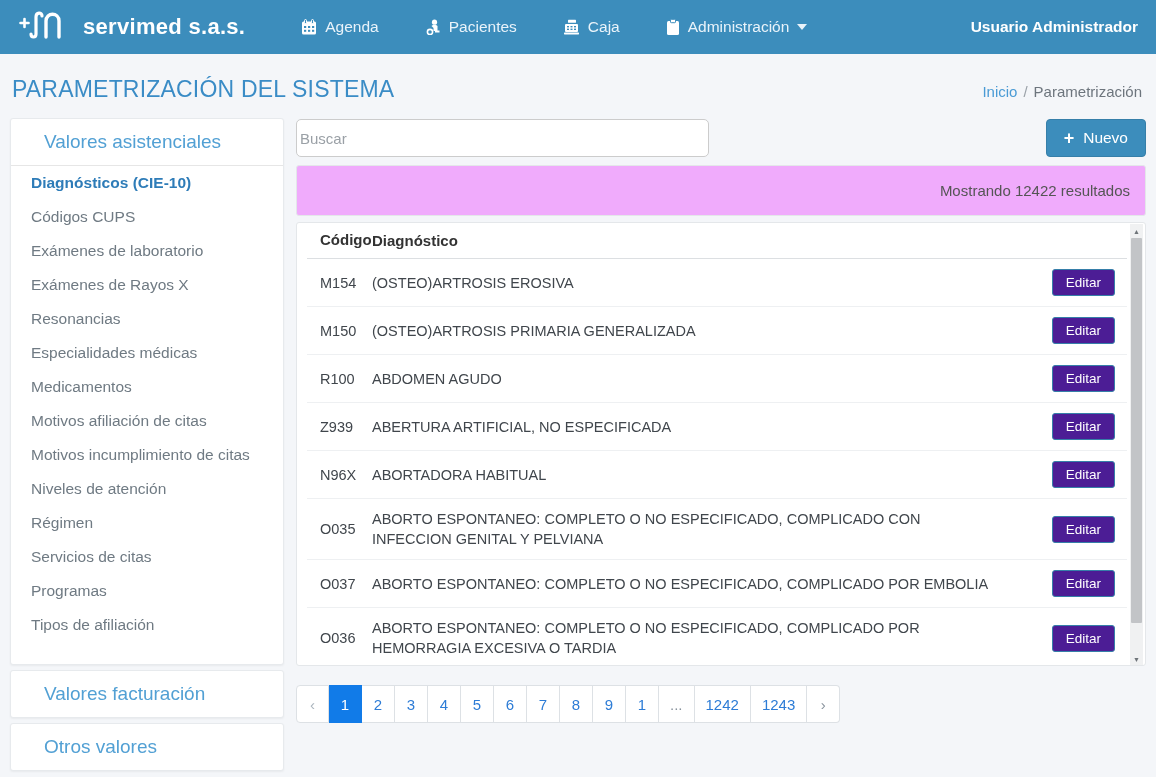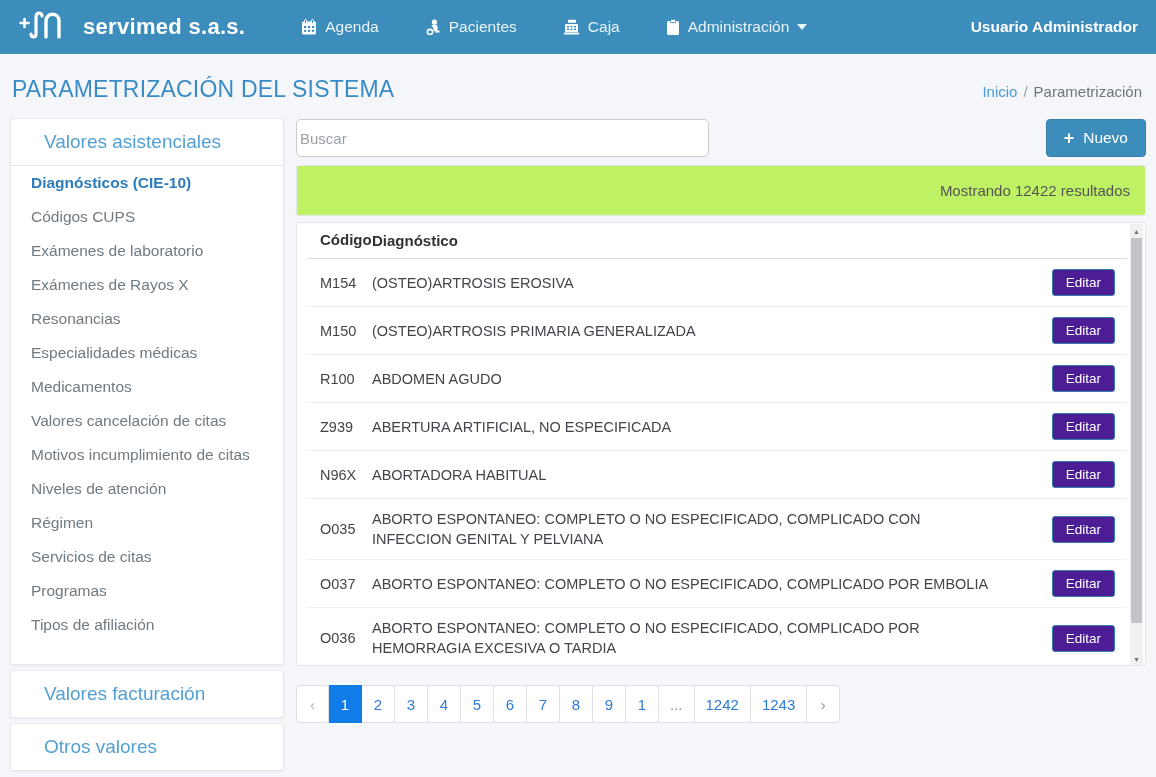--- a/index.html
+++ b/index.html
@@ -41,21 +41,21 @@
   
   .main { flex:1; min-width:0; }
   .toolbar { display:flex; justify-content:space-between; align-items:center; margin:1px 0 8px; }
   .search-input { width:413px; height:38px; border:1px solid #ccc; border-radius:5px;
     padding:0 3px; font-size:15px; color:#555; outline:none; }
   .search-input::placeholder { color:#9aa0a6; }
   .btn-new { background:#3c8dbc; color:#fff; border:1px solid #367fa9; border-radius:4px;
     height:38px; padding:0 17px; font-size:15.5px; display:flex; align-items:center; gap:9px; cursor:pointer;
     font-family:"Liberation Sans", sans-serif; }
   .btn-new .plus { font-size:18px; font-weight:bold; line-height:1; }
-  .results-card { background:#bef264; border:1px solid #e4e7ea; border-radius:3px;
+  .results-card { background:#f0abfc; border:1px solid #e4e7ea; border-radius:3px;
     padding:16px 15px; text-align:right; color:#555; font-size:15px; margin-bottom:6px; }
   .table-card { background:#fff; border:1px solid #e4e7ea; border-radius:3px;
     position:relative; height:444px; overflow:hidden; }
   .table-area { margin:0 18px 0 10px; }
   .thead { display:flex; font-weight:bold; font-size:15px; color:#333;
     border-bottom:1px solid #dcdfe2; padding:8px 0 7px; }
   .col-codigo { width:65px; padding-left:13px; flex-shrink:0; }
   .col-diag { flex:1; max-width:620px; line-height:20px; }
   .trow { display:flex; align-items:center; border-bottom:1px solid #eef0f2;
     padding:10px 0; font-size:14.5px; color:#40464c; }
@@ -176,21 +176,21 @@
     <div class="panel">
       <div class="panel-heading">Valores asistenciales</div>
       <ul class="panel-items" id="sidebar-items">
           <li class="side-item active">Diagnósticos (CIE-10)</li>
           <li class="side-item">Códigos CUPS</li>
           <li class="side-item">Exámenes de laboratorio</li>
           <li class="side-item">Exámenes de Rayos X</li>
           <li class="side-item">Resonancias</li>
           <li class="side-item">Especialidades médicas</li>
           <li class="side-item">Medicamentos</li>
-          <li class="side-item">Valores cancelación de citas</li>
+          <li class="side-item">Motivos afiliación de citas</li>
           <li class="side-item">Motivos incumplimiento de citas</li>
           <li class="side-item">Niveles de atención</li>
           <li class="side-item">Régimen</li>
           <li class="side-item">Servicios de citas</li>
           <li class="side-item">Programas</li>
           <li class="side-item">Tipos de afiliación</li>
         </ul>
     </div>
     <div class="panel">
       <div class="panel-heading">Valores facturación</div>

